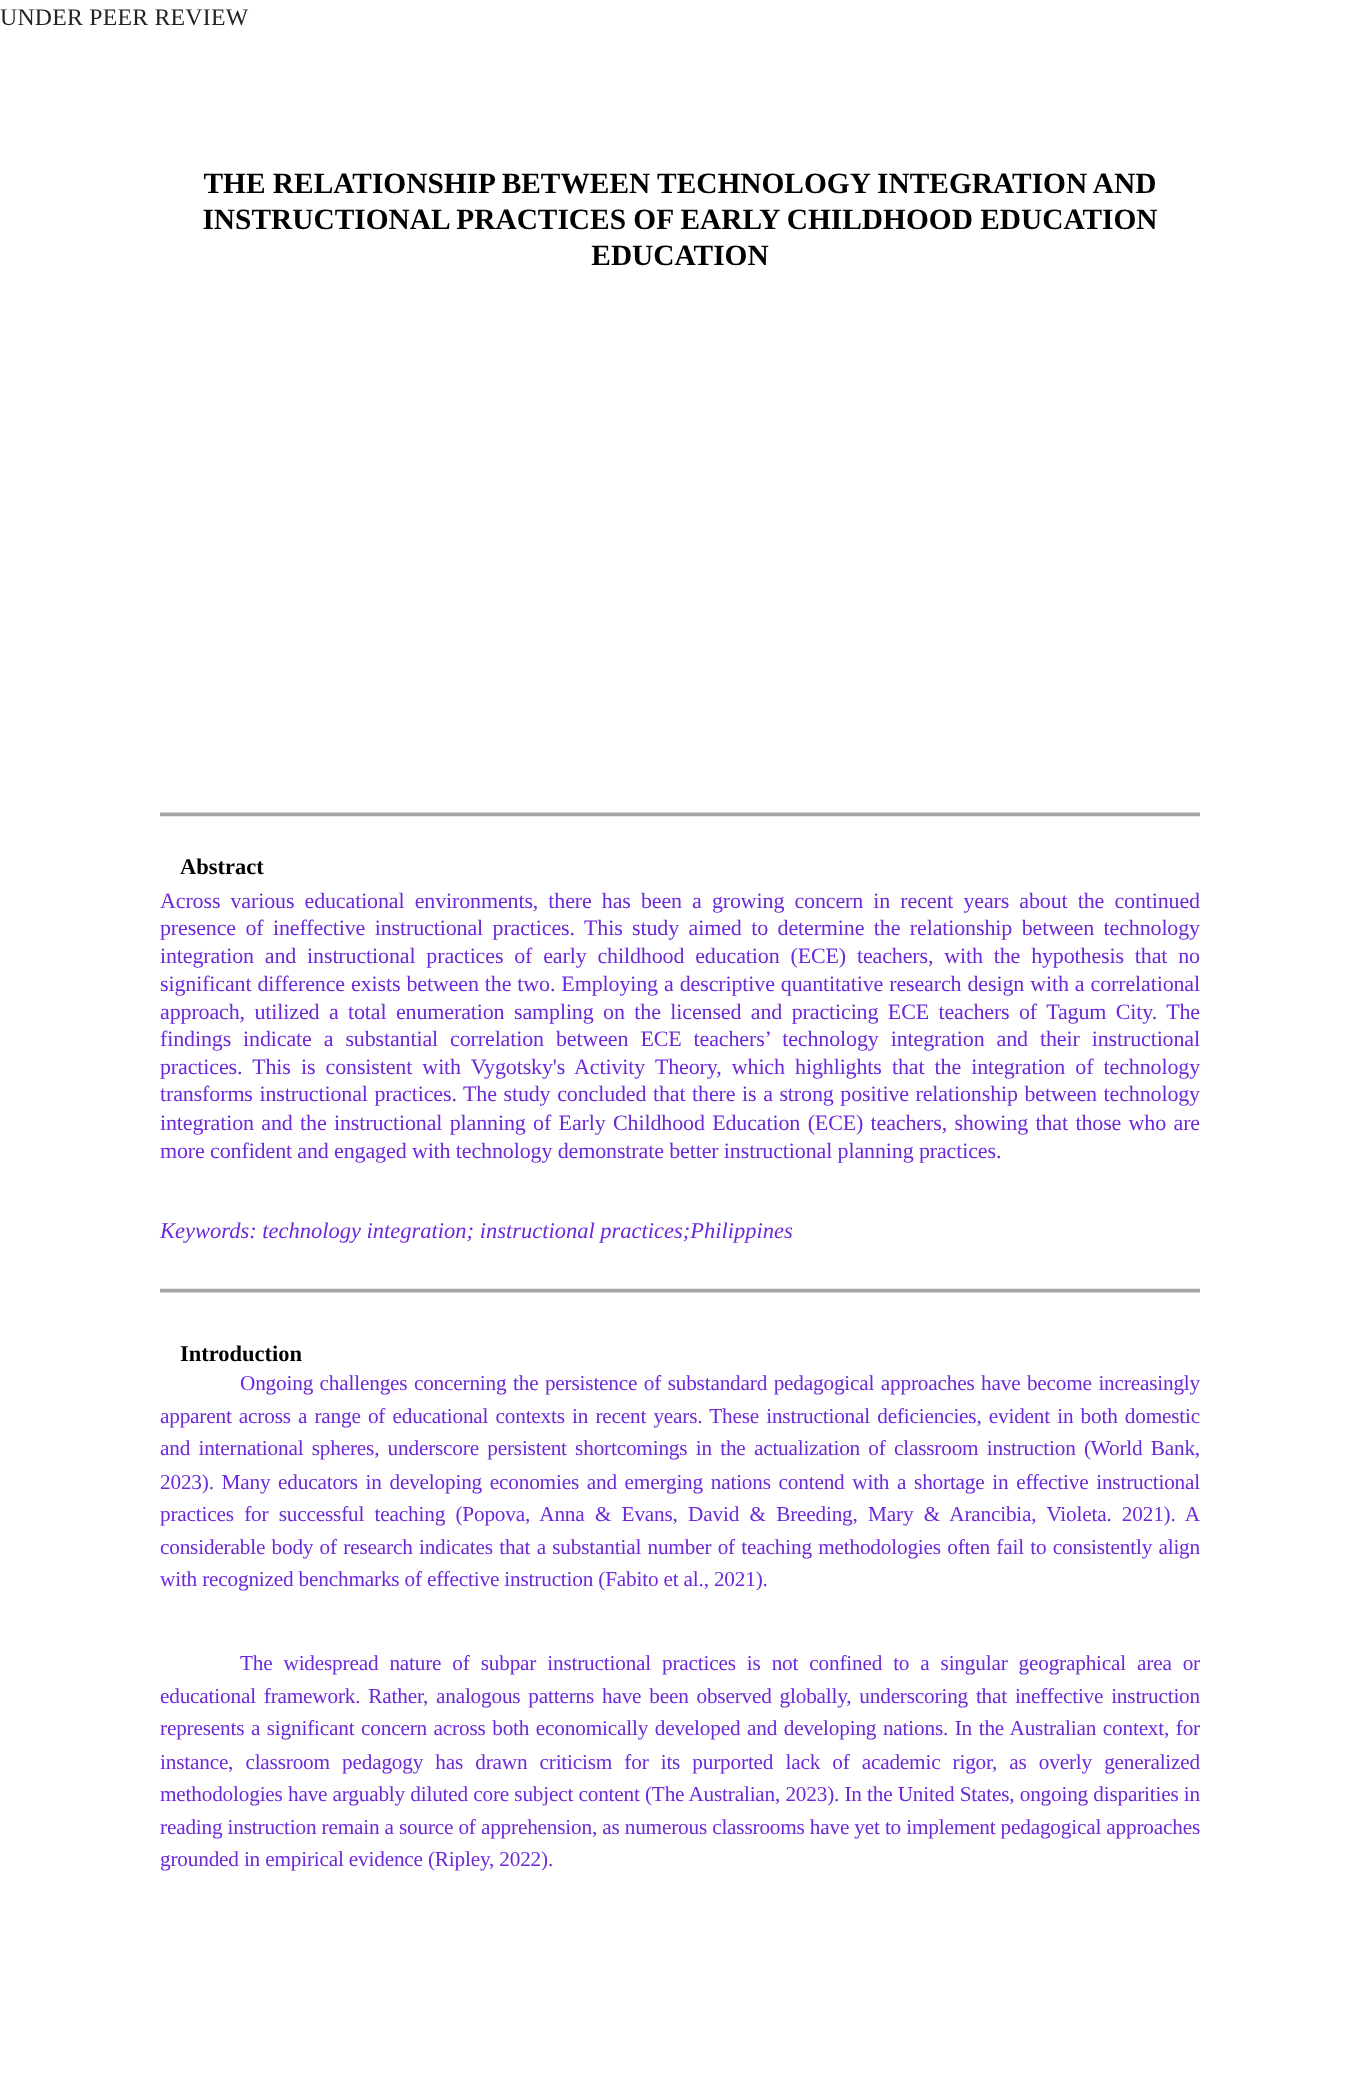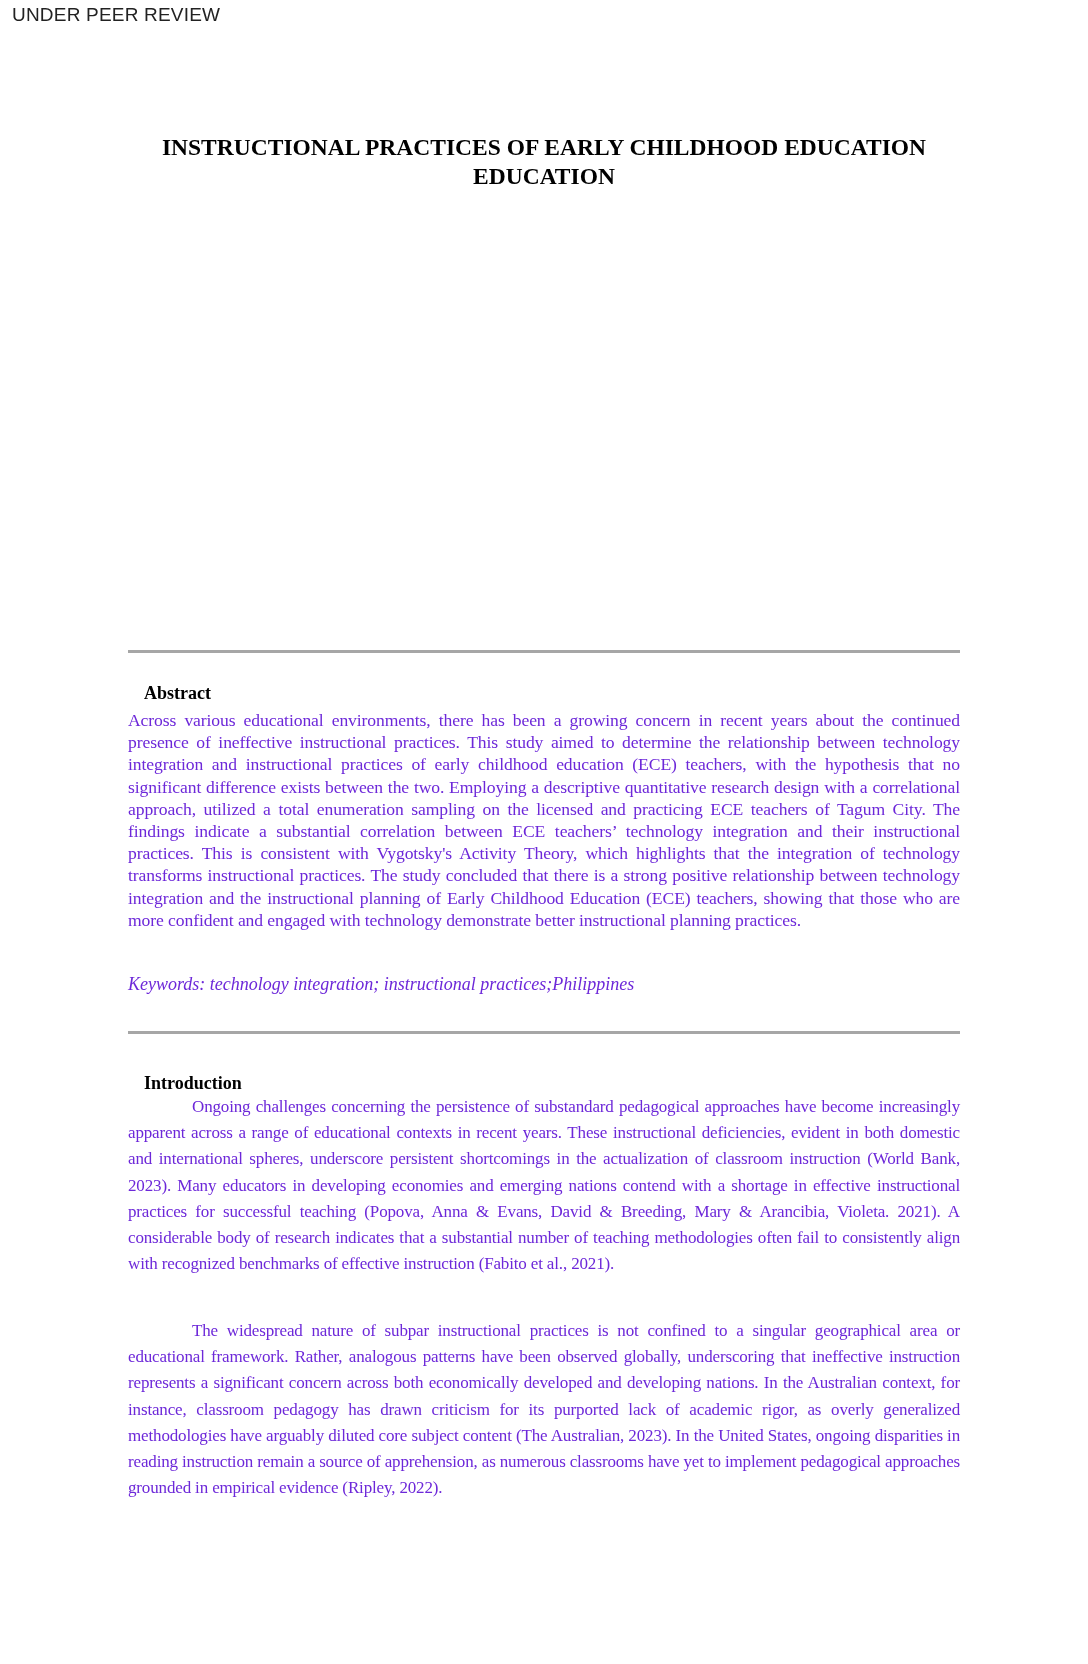--- a/index.html
+++ b/index.html
@@ -1,20 +1,20 @@
 <!DOCTYPE html>
 <html><head>
 <meta charset="utf-8">
 <style>
   html, body { margin: 0; padding: 0; background: #ffffff; }
   body { width: 1088px; height: 1664px; position: relative; overflow: hidden; color: #111; }
   .stamp {
     position: absolute; left: 0; top: 4px;
-    font-family: Liberation Sans, sans-serif;
-    font-size: 19px; color: #222; letter-spacing: 0.2px; margin-left: 12px;
+    font-family: Liberation Serif, serif;
+    font-size: 19px; color: #222; letter-spacing: 0.2px;
   }
   .title {
     position: absolute; left: 128px; width: 832px; top: 133px;
     font-family: "Liberation Serif", "DejaVu Serif", serif;
     font-weight: bold; font-size: 23.5px; line-height: 29px;
     text-align: center; margin: 0; color: #000;
   }
   .title span { display: block; }
   .rule {
     position: absolute; left: 128px; width: 832px; height: 3px; background: #a6a6a6;
@@ -32,20 +32,21 @@
   .abstract-text { line-height: 22.2px; letter-spacing: -0.1px; }
   .keywords { font-style: italic; font-size: 18px; }
   .intro-p { line-height: 26.2px; text-indent: 64px; font-size: 17px; letter-spacing: -0.15px; }
 </style>
 </head>
 <body>
 
 <div class="stamp">UNDER PEER REVIEW</div>
 
 <h1 class="title">
+  <span>THE RELATIONSHIP BETWEEN TECHNOLOGY INTEGRATION AND</span>
   <span>INSTRUCTIONAL PRACTICES OF EARLY CHILDHOOD EDUCATION</span>
   <span>EDUCATION</span>
 </h1>
 
 <div class="rule" style="top:650px;"></div>
 
 <h2 class="h" style="top:667px;">Abstract</h2>
 
 <p class="body-text abstract-text" style="top:709px;">Across various educational environments, there has been a growing concern in recent years about the continued presence of ineffective instructional practices. This study aimed to determine the relationship between technology integration and instructional practices of early childhood education (ECE) teachers, with the hypothesis that no significant difference exists between the two. Employing a descriptive quantitative research design with a correlational approach, utilized a total enumeration sampling on the licensed and practicing ECE teachers of Tagum City. The findings indicate a substantial correlation between ECE teachers’ technology integration and their instructional practices. This is consistent with Vygotsky's Activity Theory, which highlights that the integration of technology transforms instructional practices. The study concluded that there is a strong positive relationship between technology integration and the instructional planning of Early Childhood Education (ECE) teachers, showing that those who are more confident and engaged with technology demonstrate better instructional planning practices.</p>
 

